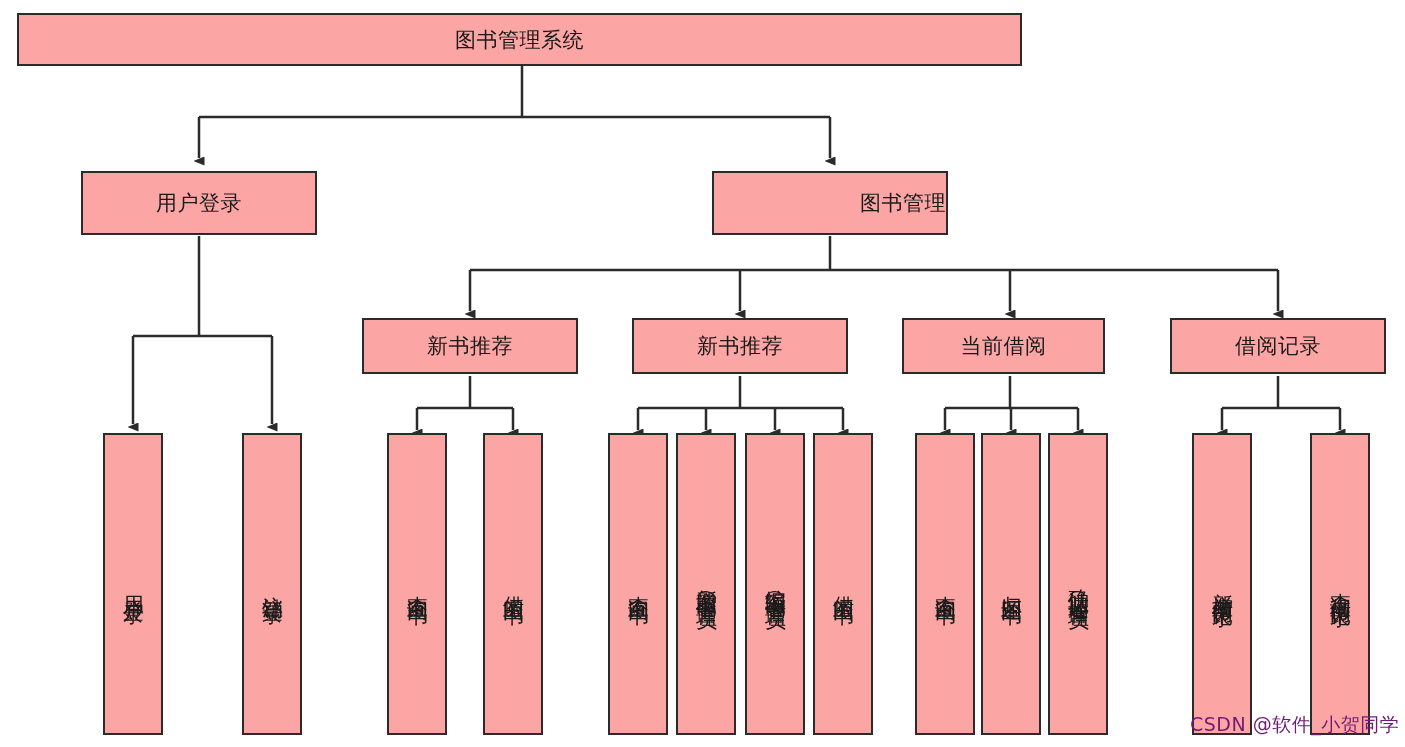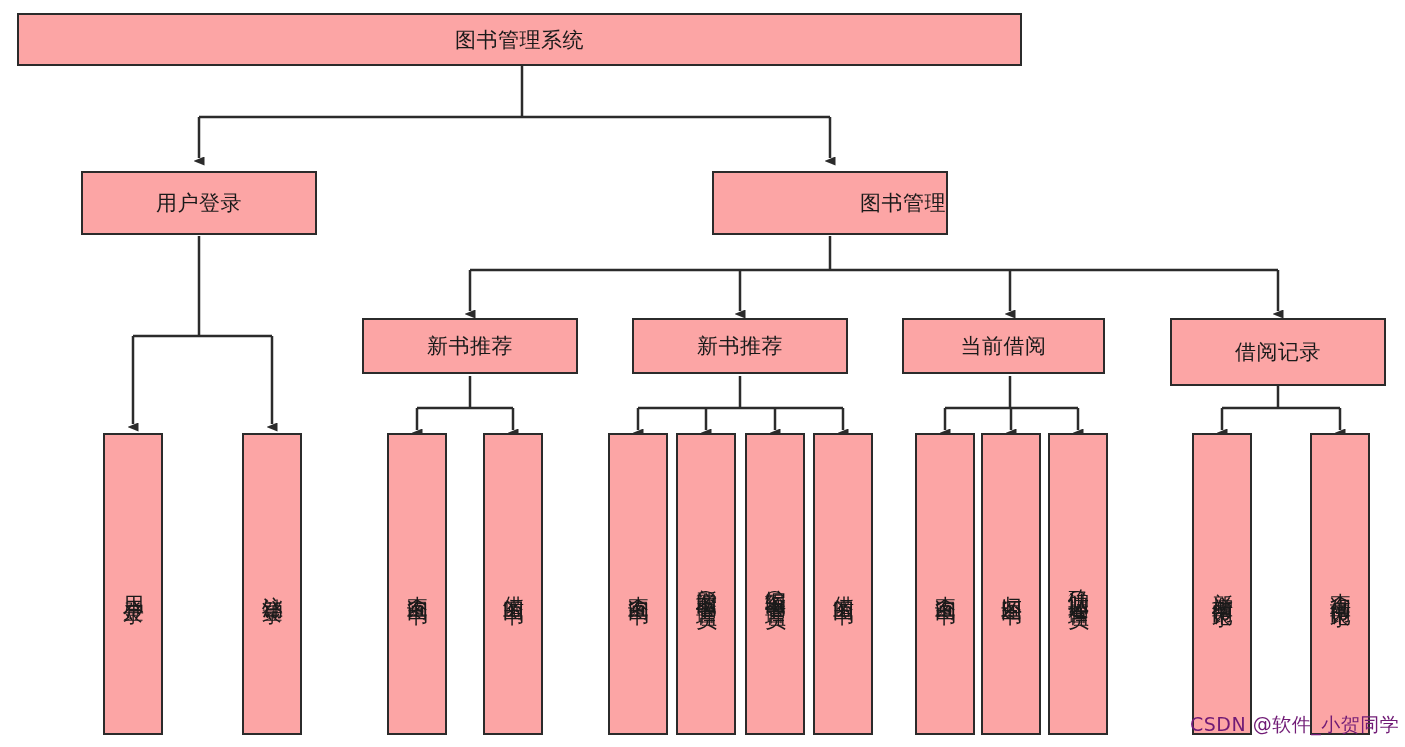--- a/index.html
+++ b/index.html
@@ -128,21 +128,21 @@
 
   <div class="node h" style="left:362px; top:318px; width:216px; height:56px;justify-content:center;">
     <span>新书推荐</span>
   </div>
   <div class="node h" style="left:632px; top:318px; width:216px; height:56px;">
     <span>新书推荐</span>
   </div>
   <div class="node h" style="left:902px; top:318px; width:203px; height:56px;">
     <span>当前借阅</span>
   </div>
-  <div class="node h" style="left:1170px; top:318px; width:216px; height:68px;">
+  <div class="node h" style="left:1170px; top:318px; width:216px; height:56px;">
     <span>借阅记录</span>
   </div>
 
   <div class="node v" style="left:103px; top:433px; width:60px; height:302px;">
     <span class="vlabel">用户登录</span>
   </div>
   <div class="node v" style="left:242px; top:433px; width:60px; height:302px;">
     <span class="vlabel">注销登录</span>
   </div>
 

